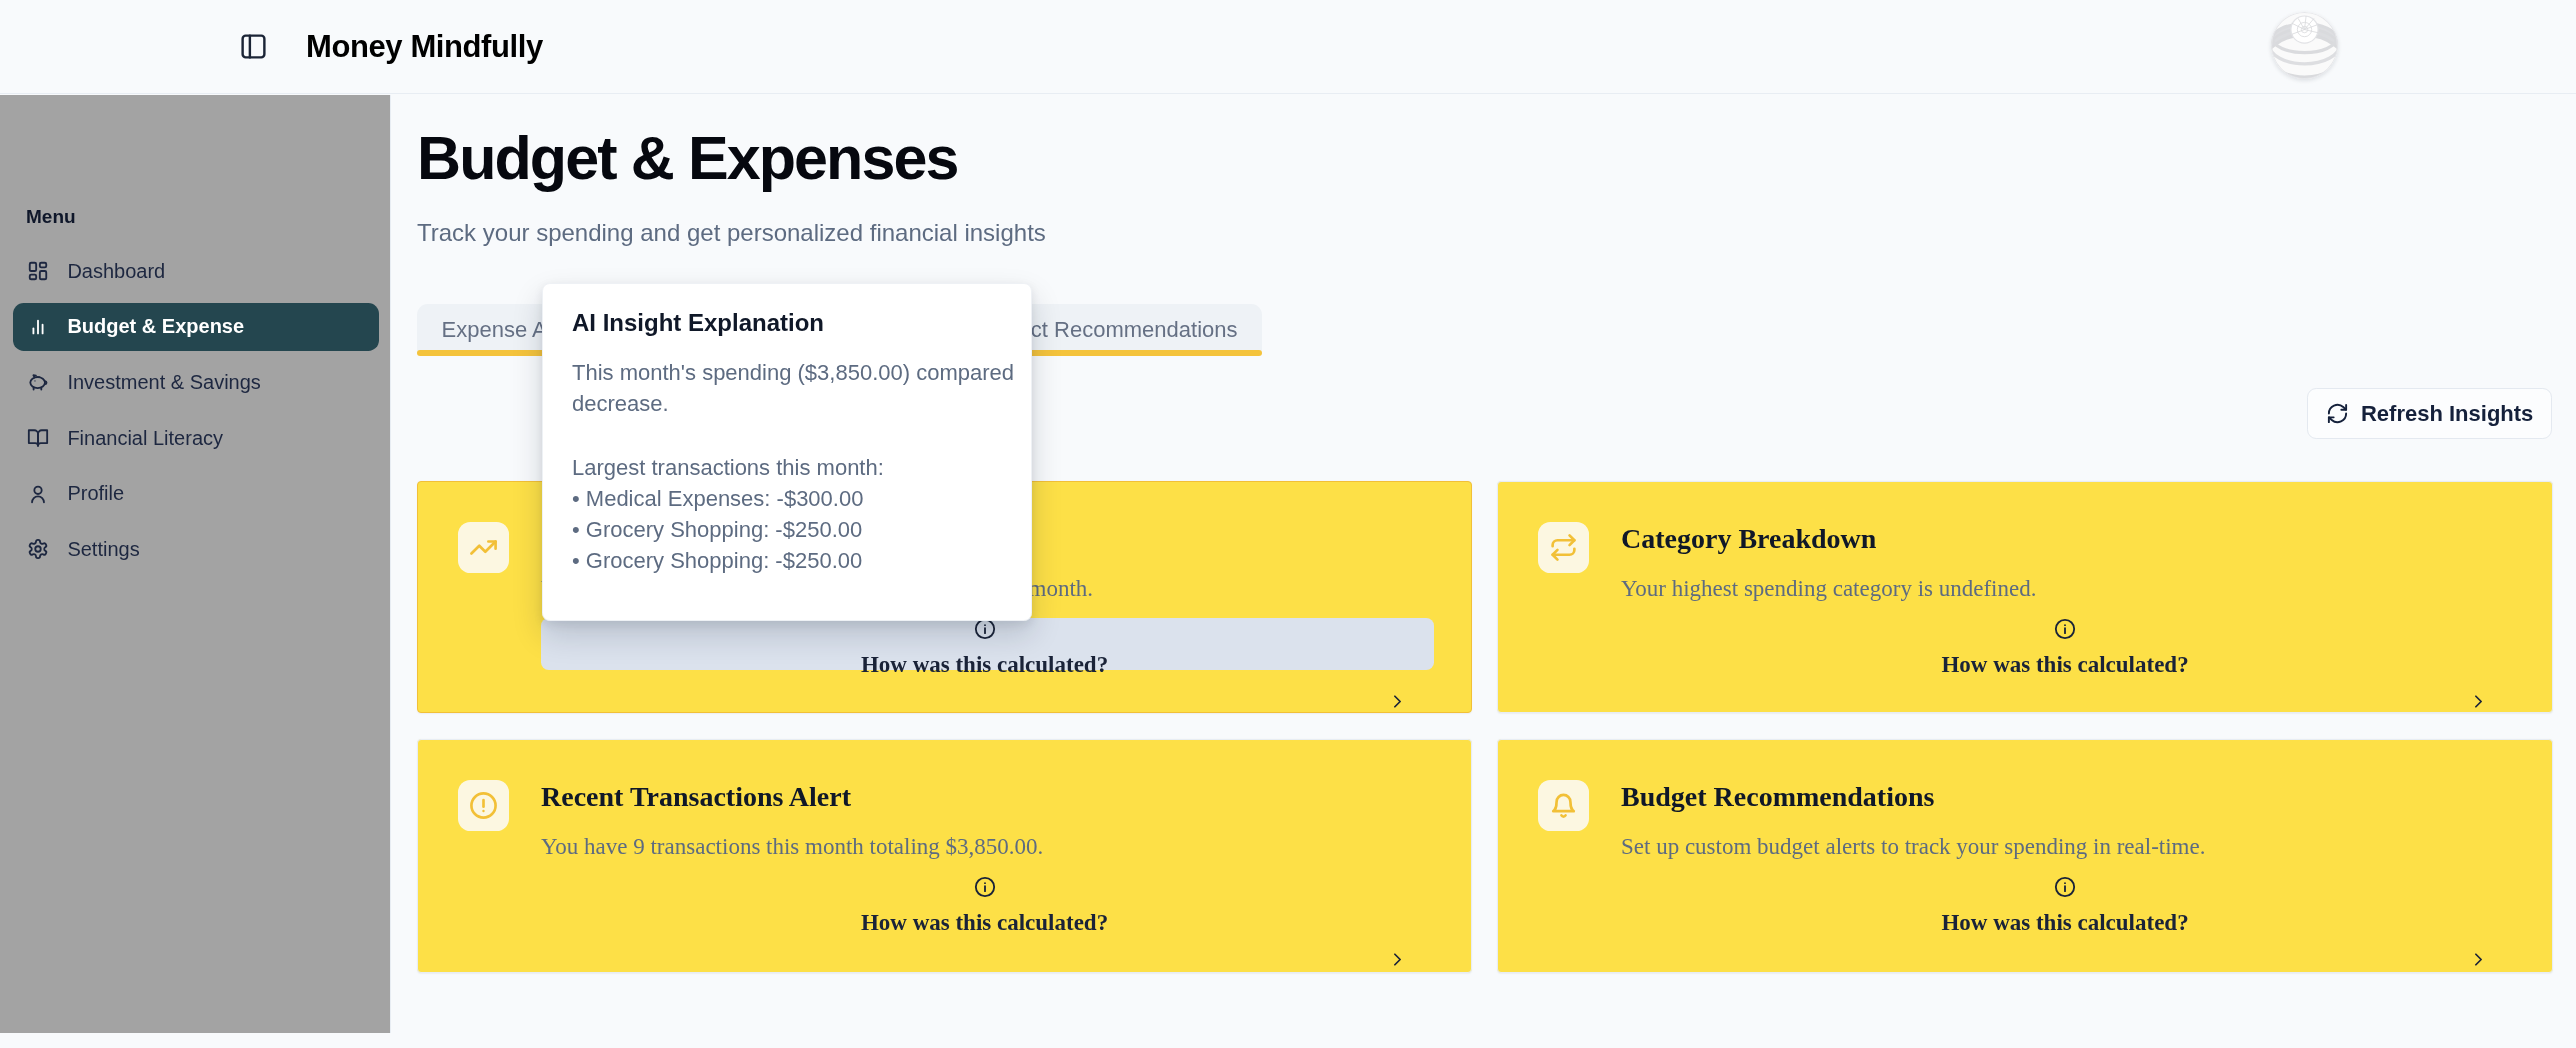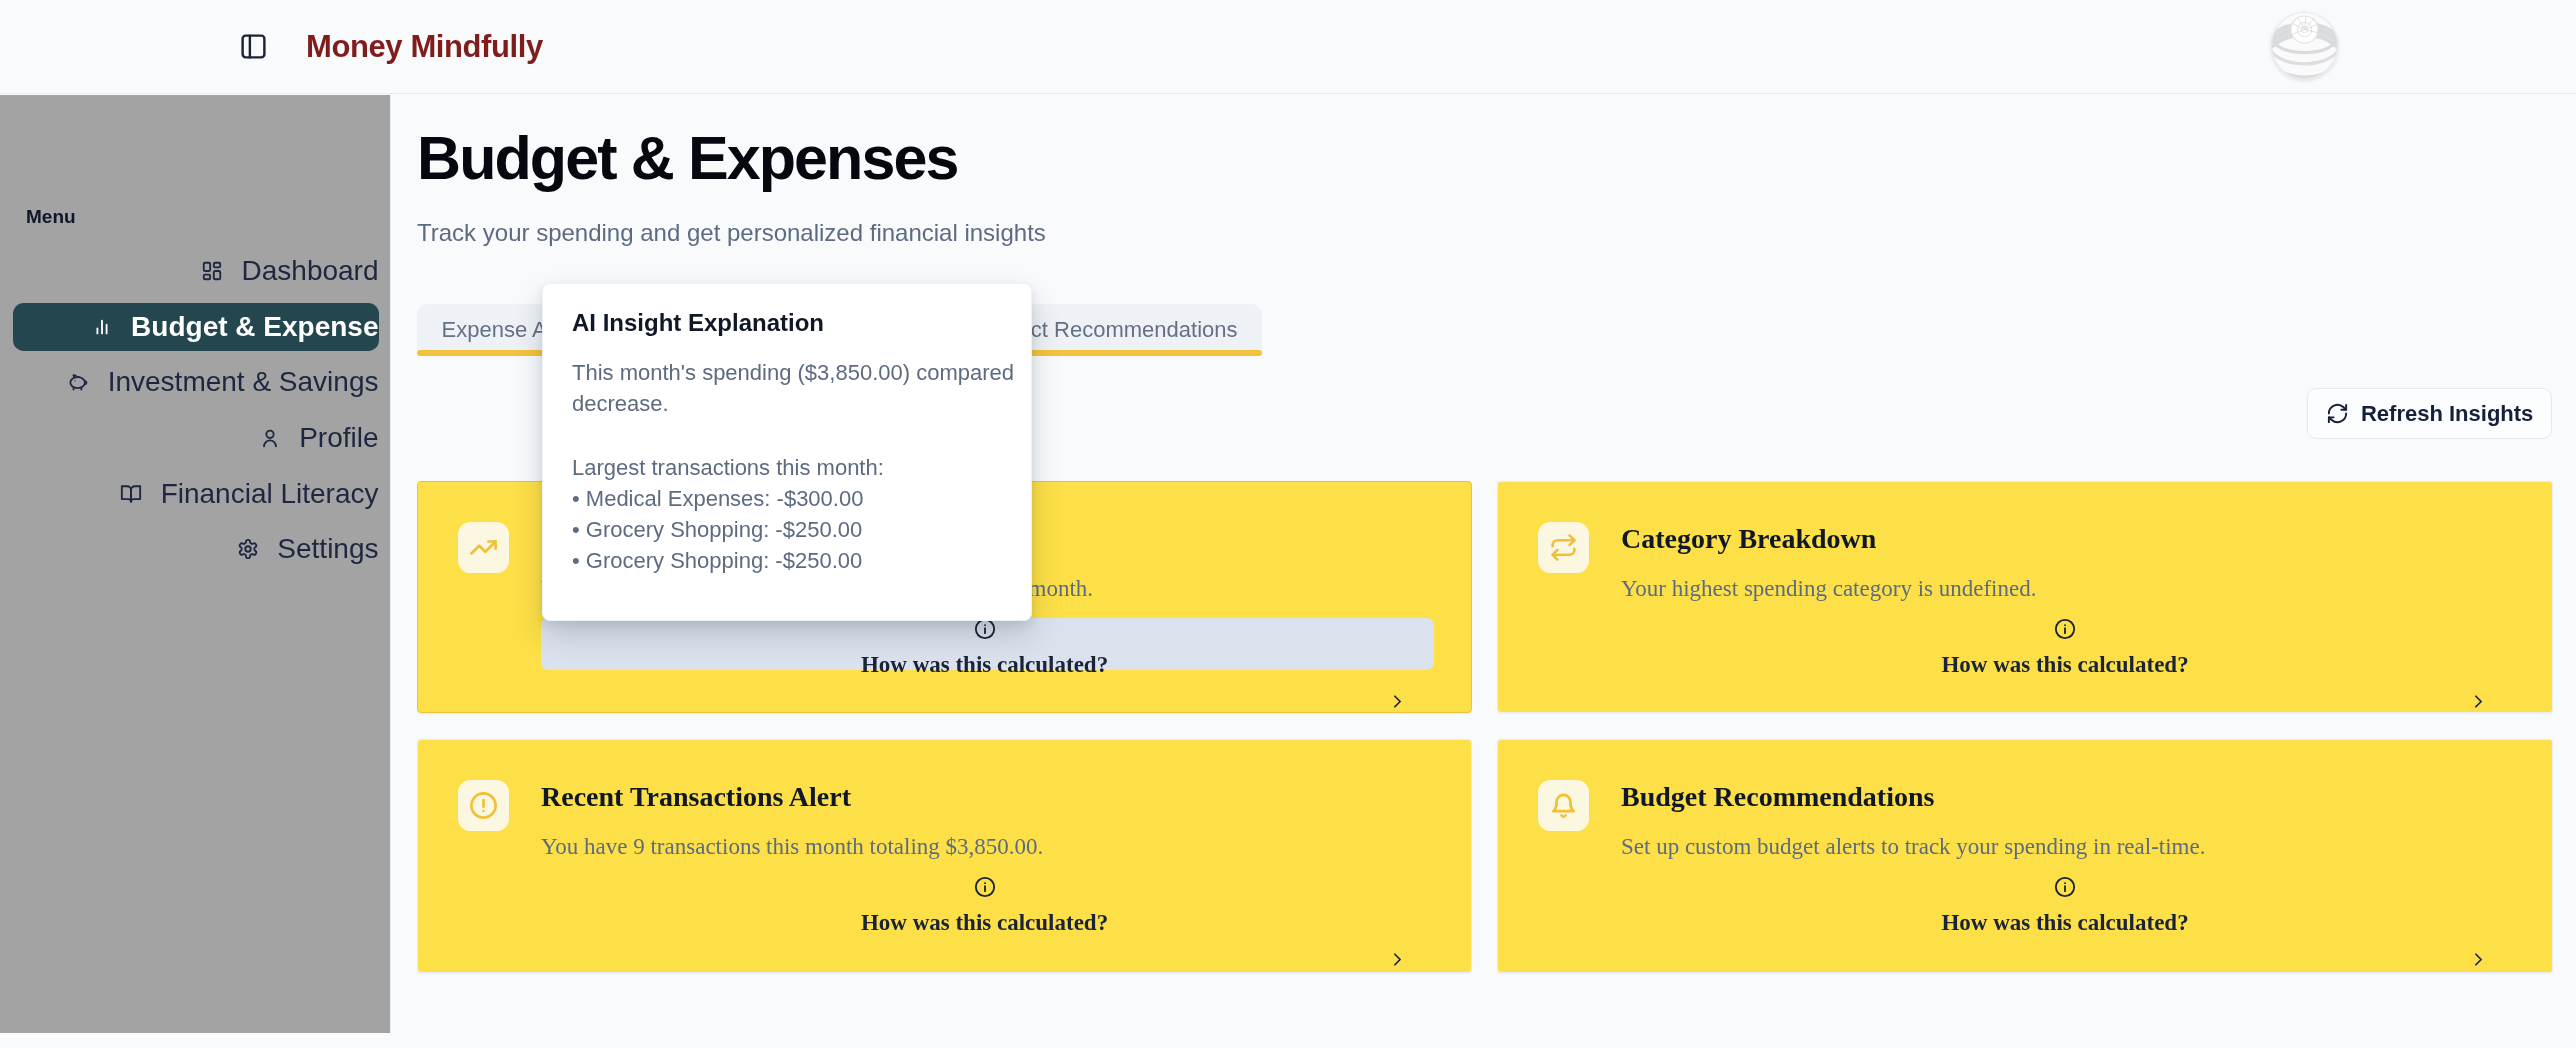--- a/index.html
+++ b/index.html
@@ -10,28 +10,28 @@
     font-family:"Liberation Sans", sans-serif;
     -webkit-font-smoothing:antialiased;
   }
   svg { display:block; }
   .stroke-ic { fill:none; stroke:currentColor; stroke-width:2; stroke-linecap:round; stroke-linejoin:round; }
 
   
   .header { position:absolute; top:0; left:0; right:0; height:94px; border-bottom:1.5px solid #e8edf3; background:#f8fafc; z-index:5; }
   .toggle-btn { position:absolute; left:232px; top:25px; width:43px; height:43px; display:flex; align-items:center; justify-content:center; background:transparent; border:none; color:#1b2436; cursor:pointer; padding:0; }
   .toggle-btn svg { width:29px; height:29px; }
-  .app-title { position:absolute; left:306px; top:0; height:94px; display:flex; align-items:center; font-size:31px; font-weight:700; color:#7f1d1d; letter-spacing:-0.4px; }
+  .app-title { position:absolute; left:306px; top:0; height:94px; display:flex; align-items:center; font-size:31px; font-weight:700; color:#000000; letter-spacing:-0.4px; }
   .avatar { position:absolute; left:2271px; top:11.5px; width:67px; height:67px; border-radius:50%; overflow:hidden; cursor:pointer; box-shadow:0 1.5px 4.6px rgba(15,23,42,.12); }
 
   
   .sidebar { position:absolute; top:95px; left:0; bottom:16px; width:391px; border-right:1.5px solid #e8edf3; background:#a3a3a3; }
   .menu-label { position:absolute; left:26px; top:111px; font-size:19px; font-weight:700; color:#0f172a; }
   .nav { position:absolute; top:152px; left:13px; right:11.5px; display:flex; flex-direction:column; gap:7.7px; }
-  .nav-item { height:48px; display:flex; align-items:center; gap:18.4px; padding-left:14px; border-radius:10.7px; color:#1d2740; font-size:28px; font-weight:500; cursor:pointer;justify-content:flex-end; }
+  .nav-item { height:48px; display:flex; align-items:center; gap:18.4px; padding-left:14px; border-radius:10.7px; color:#1d2740; font-size:20px; font-weight:500; cursor:pointer; }
   .nav-item svg { width:22px; height:22px; flex:none; }
   .nav-item.active { background:#24464f; color:#ffffff; font-weight:700; }
 
   
   .page-title { position:absolute; left:417px; top:123px; font-size:61px; font-weight:800; letter-spacing:-1.9px; color:#06080f; margin:0; }
   .page-subtitle { position:absolute; left:417px; top:219px; font-size:24px; color:#5d6b81; }
 
   
   .tabbar { position:absolute; left:417px; top:304px; width:845px; height:51px; background:#eef2f6; border-radius:10.7px 10.7px 4.6px 4.6px; display:flex; align-items:center; justify-content:space-between; padding:0 24.5px; z-index:1; }
   .tabbar::after { content:""; position:absolute; left:0; right:0; bottom:-0.8px; height:5.4px; background:#f4c33c; border-radius:4.6px; }
@@ -139,35 +139,35 @@
             <path d="M10.6 6.6h3"></path>
             <circle cx="8.7" cy="10.8" r=".7" fill="currentColor" stroke="none"></circle>
           </svg>
       </span>
       <span>Investment &amp; Savings</span>
     </div>
 
     <div class="nav-item">
       <span>
         <svg viewBox="0 0 24 24" class="stroke-ic">
+            <path d="M2 3.5h6a4 4 0 0 1 4 4v13a3 3 0 0 0-3-3H2z"></path>
+            <path d="M22 3.5h-6a4 4 0 0 0-4 4v13a3 3 0 0 1 3-3h7z"></path>
+          </svg>
+      </span>
+      <span>Financial Literacy</span>
+    </div>
+
+    <div class="nav-item">
+      <span>
+        <svg viewBox="0 0 24 24" class="stroke-ic">
             <circle cx="12" cy="8" r="4"></circle>
             <path d="M5.5 21a6.5 6.5 0 0 1 13 0"></path>
           </svg>
       </span>
       <span>Profile</span>
-    </div>
-
-    <div class="nav-item">
-      <span>
-        <svg viewBox="0 0 24 24" class="stroke-ic">
-            <path d="M2 3.5h6a4 4 0 0 1 4 4v13a3 3 0 0 0-3-3H2z"></path>
-            <path d="M22 3.5h-6a4 4 0 0 0-4 4v13a3 3 0 0 1 3-3h7z"></path>
-          </svg>
-      </span>
-      <span>Financial Literacy</span>
     </div>
 
     <div class="nav-item">
       <span>
         <svg viewBox="0 0 24 24" class="stroke-ic">
             <path d="M12.22 2h-.44a2 2 0 0 0-2 2v.18a2 2 0 0 1-1 1.73l-.43.25a2 2 0 0 1-2 0l-.15-.08a2 2 0 0 0-2.73.73l-.22.38a2 2 0 0 0 .73 2.73l.15.1a2 2 0 0 1 1 1.72v.51a2 2 0 0 1-1 1.74l-.15.09a2 2 0 0 0-.73 2.73l.22.38a2 2 0 0 0 2.73.73l.15-.08a2 2 0 0 1 2 0l.43.25a2 2 0 0 1 1 1.73V20a2 2 0 0 0 2 2h.44a2 2 0 0 0 2-2v-.18a2 2 0 0 1 1-1.73l.43-.25a2 2 0 0 1 2 0l.15.08a2 2 0 0 0 2.73-.73l.22-.39a2 2 0 0 0-.73-2.73l-.15-.08a2 2 0 0 1-1-1.74v-.5a2 2 0 0 1 1-1.74l.15-.09a2 2 0 0 0 .73-2.73l-.22-.38a2 2 0 0 0-2.73-.73l-.15.08a2 2 0 0 1-2 0l-.43-.25a2 2 0 0 1-1-1.73V4a2 2 0 0 0-2-2z"></path>
             <circle cx="12" cy="12" r="3"></circle>
           </svg>
       </span>
       <span>Settings</span>

